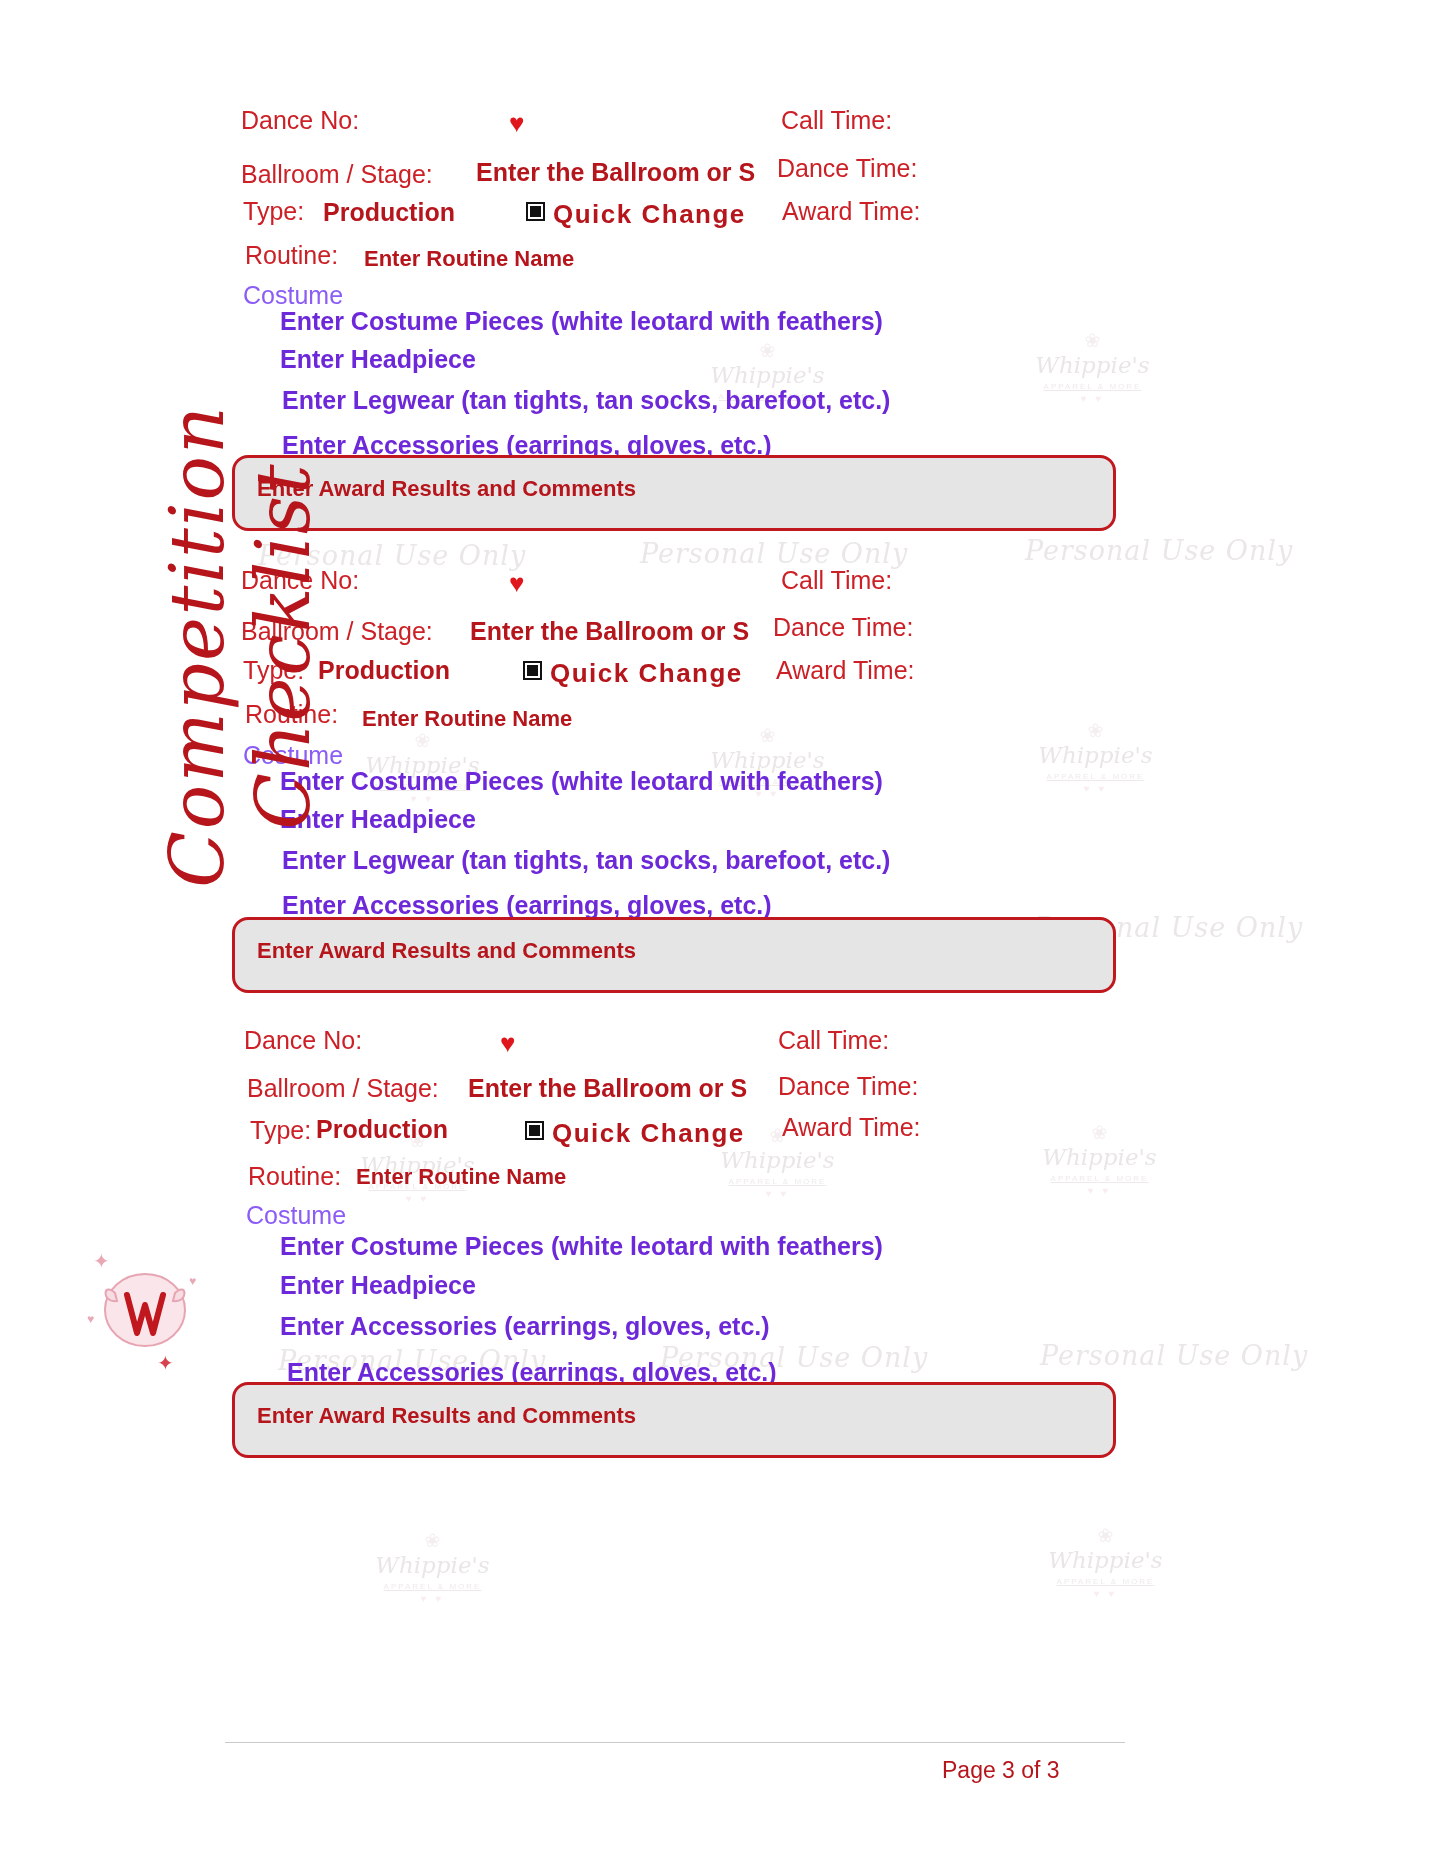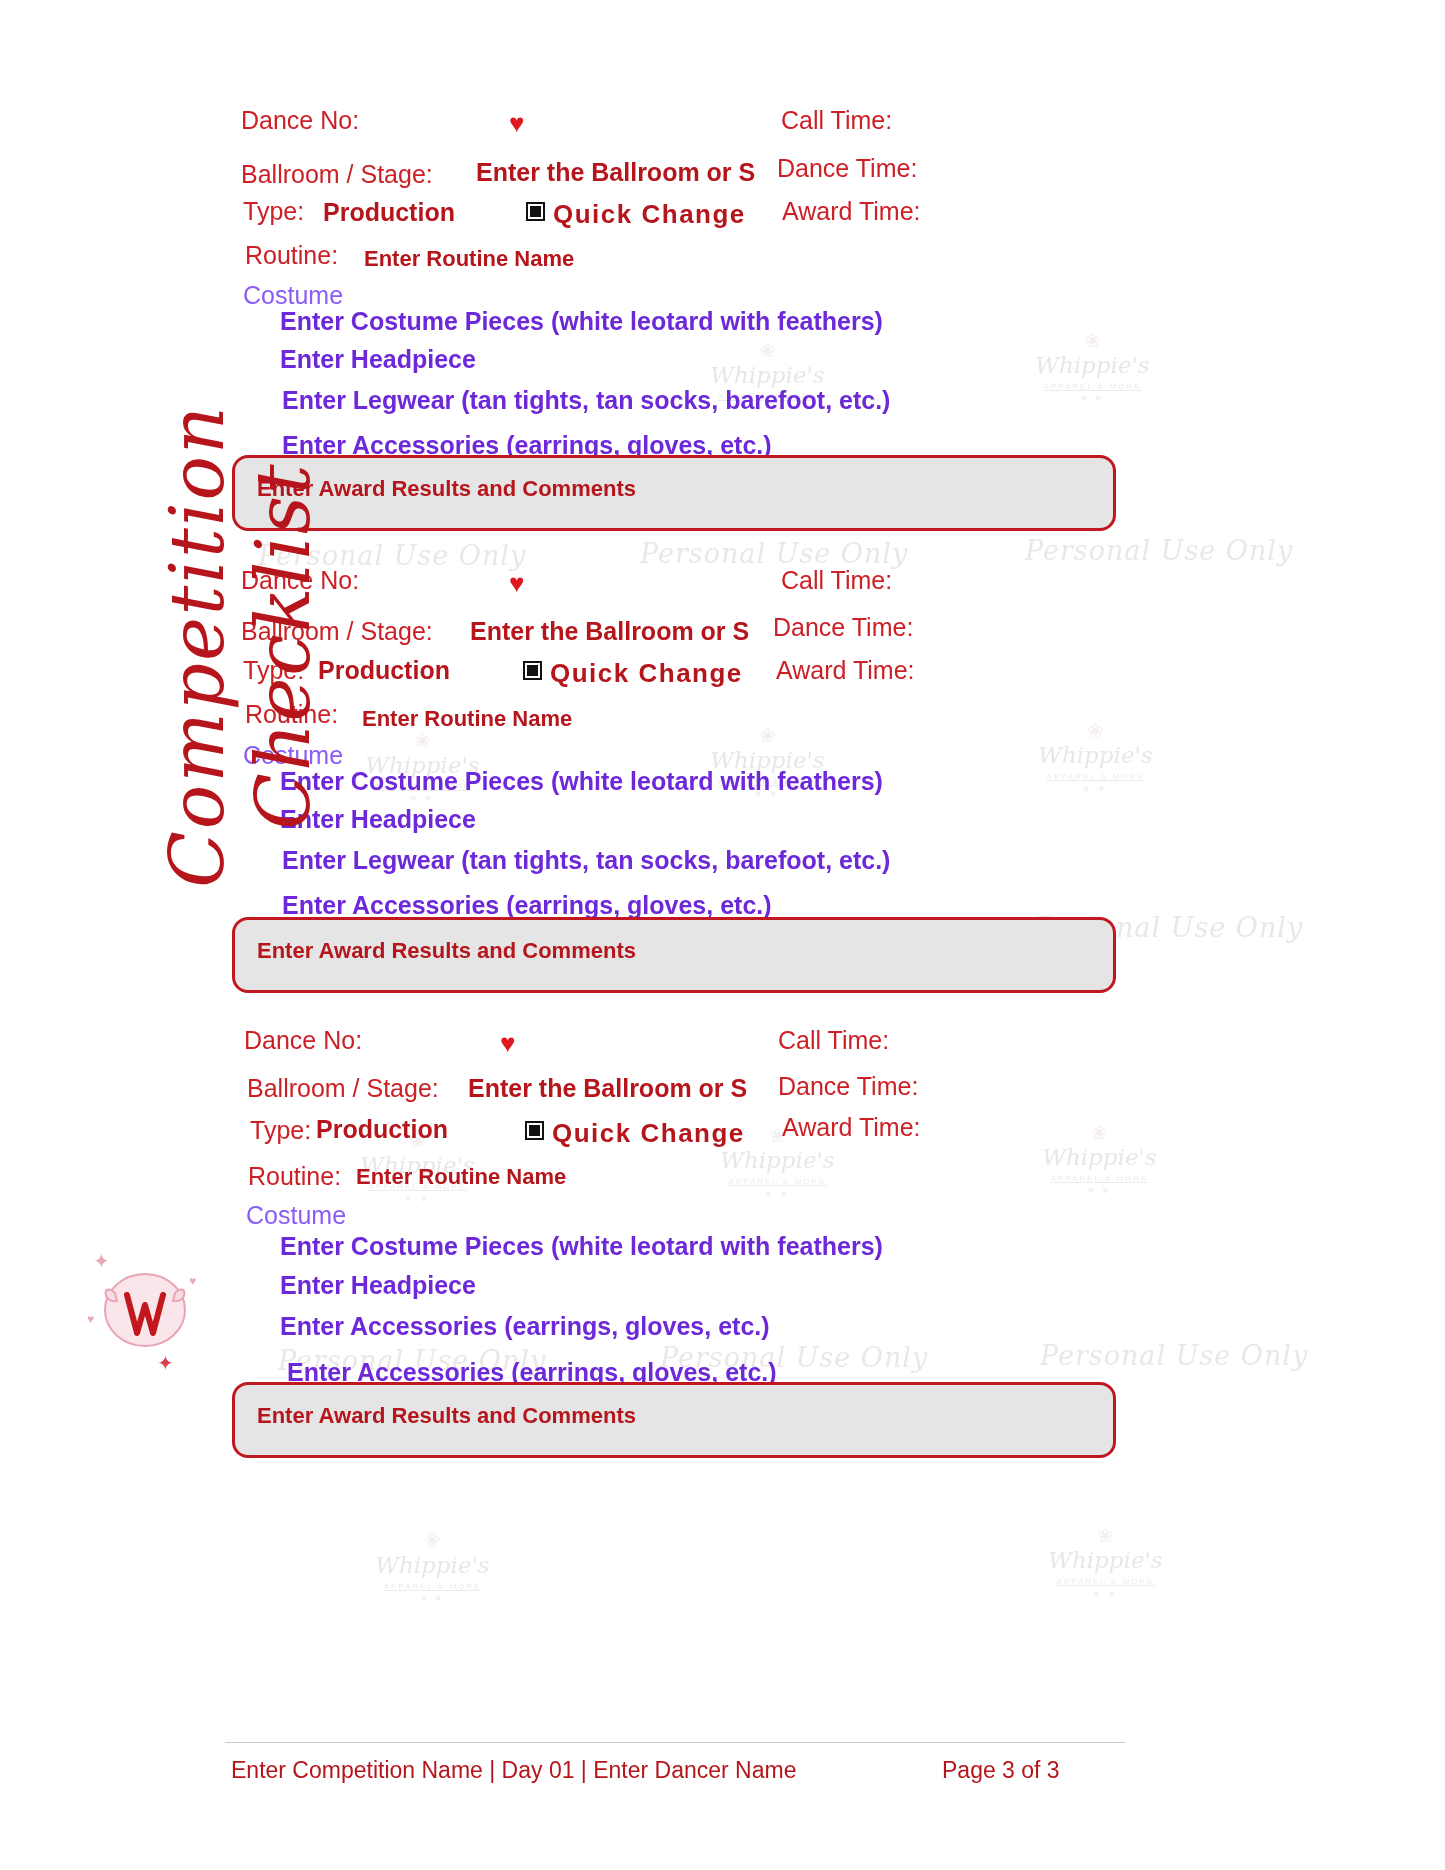--- a/index.html
+++ b/index.html
@@ -391,16 +391,15 @@
       <span class="citem" style="position:absolute; left:48px; top:310px;">Enter Costume Pieces (white leotard with feathers)</span>
       <span class="citem" style="position:absolute; left:48px; top:349px;">Enter Headpiece</span>
       <span class="citem" style="position:absolute; left:48px; top:390px;">Enter Accessories (earrings, gloves, etc.)</span>
       <span class="citem" style="position:absolute; left:55px; top:436px;">Enter Accessories (earrings, gloves, etc.)</span>
     </div>
     <div class="comment-box" style="top:1382px;">
       <span>Enter Award Results and Comments</span>
     </div>
 
     <div class="footer-line"></div>
-    <div class="footer-left">Enter Competition Name | Day 01 | Enter Dancer Name</div>
     <div class="footer-right">Page 3 of 3</div>
   </div>
 </div>
 
 </body></html>

